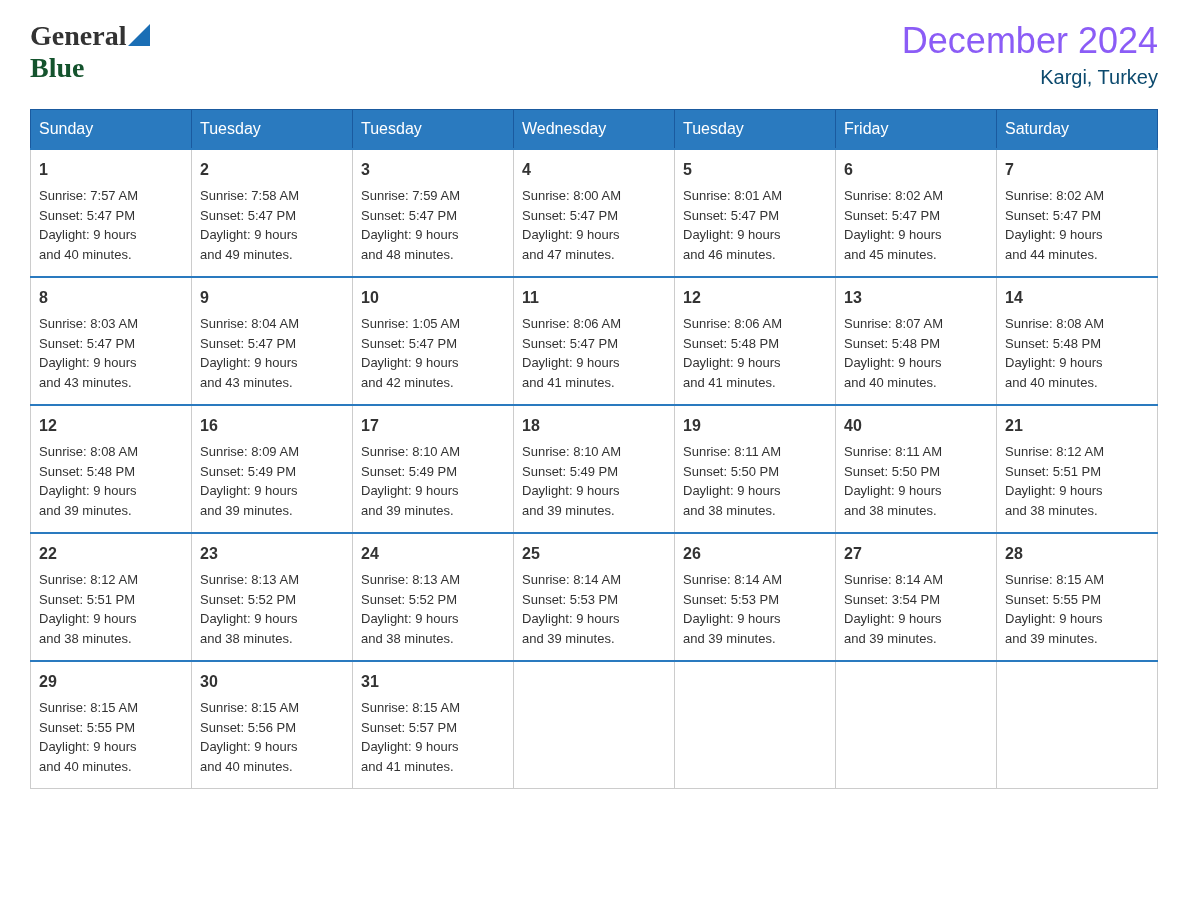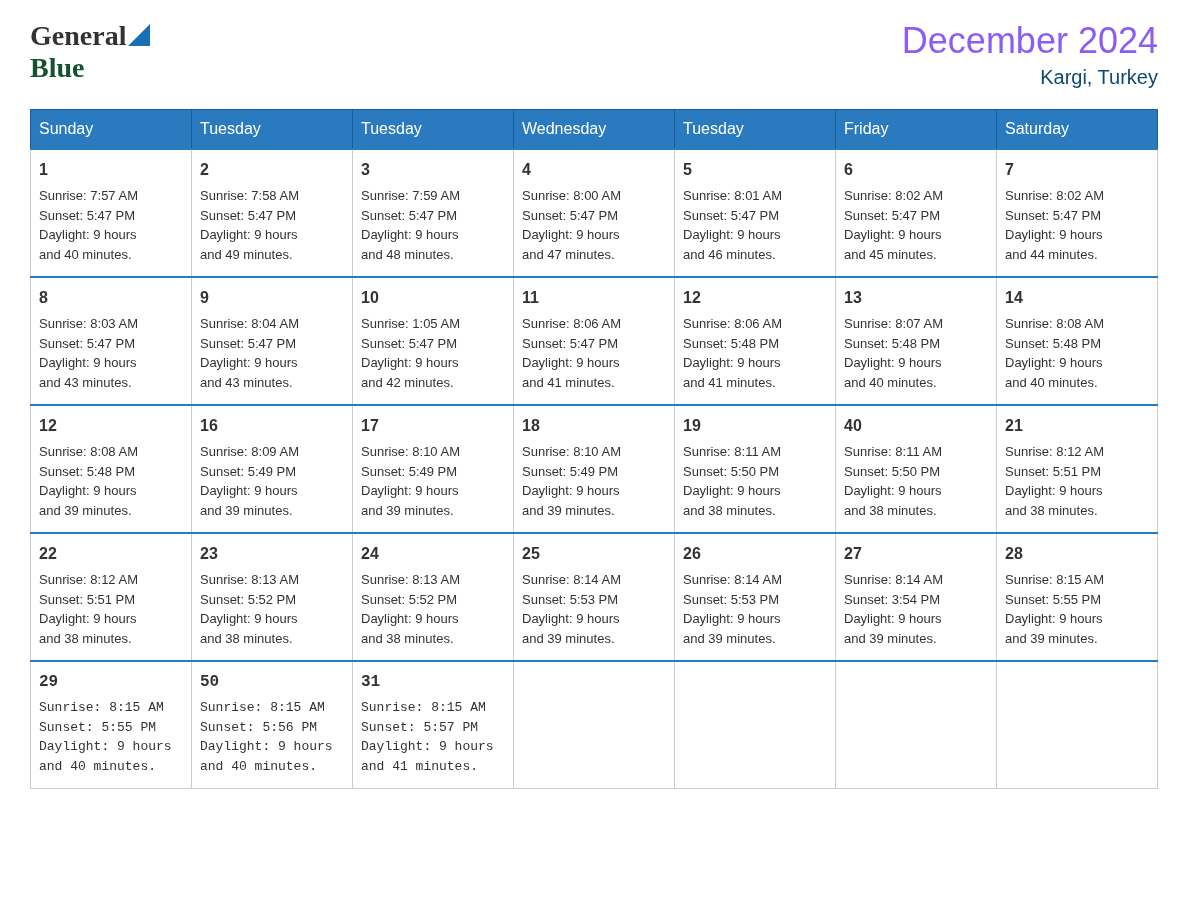--- a/index.html
+++ b/index.html
@@ -57,21 +57,20 @@
       font-weight: bold;
       display: block;
       margin-bottom: 4px;
     }
     .calendar tr {
       border-bottom: 2px solid #2a7abf;
       padding-left: 20px;
     }
     .calendar tbody tr:last-child {
       border-bottom: none;
-      font-family: Liberation Mono, monospace;
     }
     .empty-cell {
       background: #fff;
     }
     .logo-wrapper {
       display: flex;
       flex-direction: column;
       align-items: flex-start;
     }
     .logo-line1 {
@@ -144,21 +143,21 @@
         <td><span class="day-number">22</span><span>Sunrise: 8:12 AM</span><br><span>Sunset: 5:51 PM</span><br><span>Daylight: 9 hours</span><br><span>and 38 minutes.</span></td>
         <td><span class="day-number">23</span><span>Sunrise: 8:13 AM</span><br><span>Sunset: 5:52 PM</span><br><span>Daylight: 9 hours</span><br><span>and 38 minutes.</span></td>
         <td><span class="day-number">24</span><span>Sunrise: 8:13 AM</span><br><span>Sunset: 5:52 PM</span><br><span>Daylight: 9 hours</span><br><span>and 38 minutes.</span></td>
         <td><span class="day-number">25</span><span>Sunrise: 8:14 AM</span><br><span>Sunset: 5:53 PM</span><br><span>Daylight: 9 hours</span><br><span>and 39 minutes.</span></td>
         <td><span class="day-number">26</span><span>Sunrise: 8:14 AM</span><br><span>Sunset: 5:53 PM</span><br><span>Daylight: 9 hours</span><br><span>and 39 minutes.</span></td>
         <td><span class="day-number">27</span><span>Sunrise: 8:14 AM</span><br><span>Sunset: 3:54 PM</span><br><span>Daylight: 9 hours</span><br><span>and 39 minutes.</span></td>
         <td><span class="day-number">28</span><span>Sunrise: 8:15 AM</span><br><span>Sunset: 5:55 PM</span><br><span>Daylight: 9 hours</span><br><span>and 39 minutes.</span></td>
       </tr>
       <tr>
         <td><span class="day-number">29</span><span>Sunrise: 8:15 AM</span><br><span>Sunset: 5:55 PM</span><br><span>Daylight: 9 hours</span><br><span>and 40 minutes.</span></td>
-        <td><span class="day-number">50</span><span>Sunrise: 8:15 AM</span><br><span>Sunset: 5:56 PM</span><br><span>Daylight: 9 hours</span><br><span>and 40 minutes.</span></td>
+        <td><span class="day-number">30</span><span>Sunrise: 8:15 AM</span><br><span>Sunset: 5:56 PM</span><br><span>Daylight: 9 hours</span><br><span>and 40 minutes.</span></td>
         <td><span class="day-number">31</span><span>Sunrise: 8:15 AM</span><br><span>Sunset: 5:57 PM</span><br><span>Daylight: 9 hours</span><br><span>and 41 minutes.</span></td>
         <td class="empty-cell"></td>
         <td class="empty-cell"></td>
         <td class="empty-cell"></td>
         <td class="empty-cell"></td>
       </tr>
     </tbody>
 </table>
 
 </body></html>

